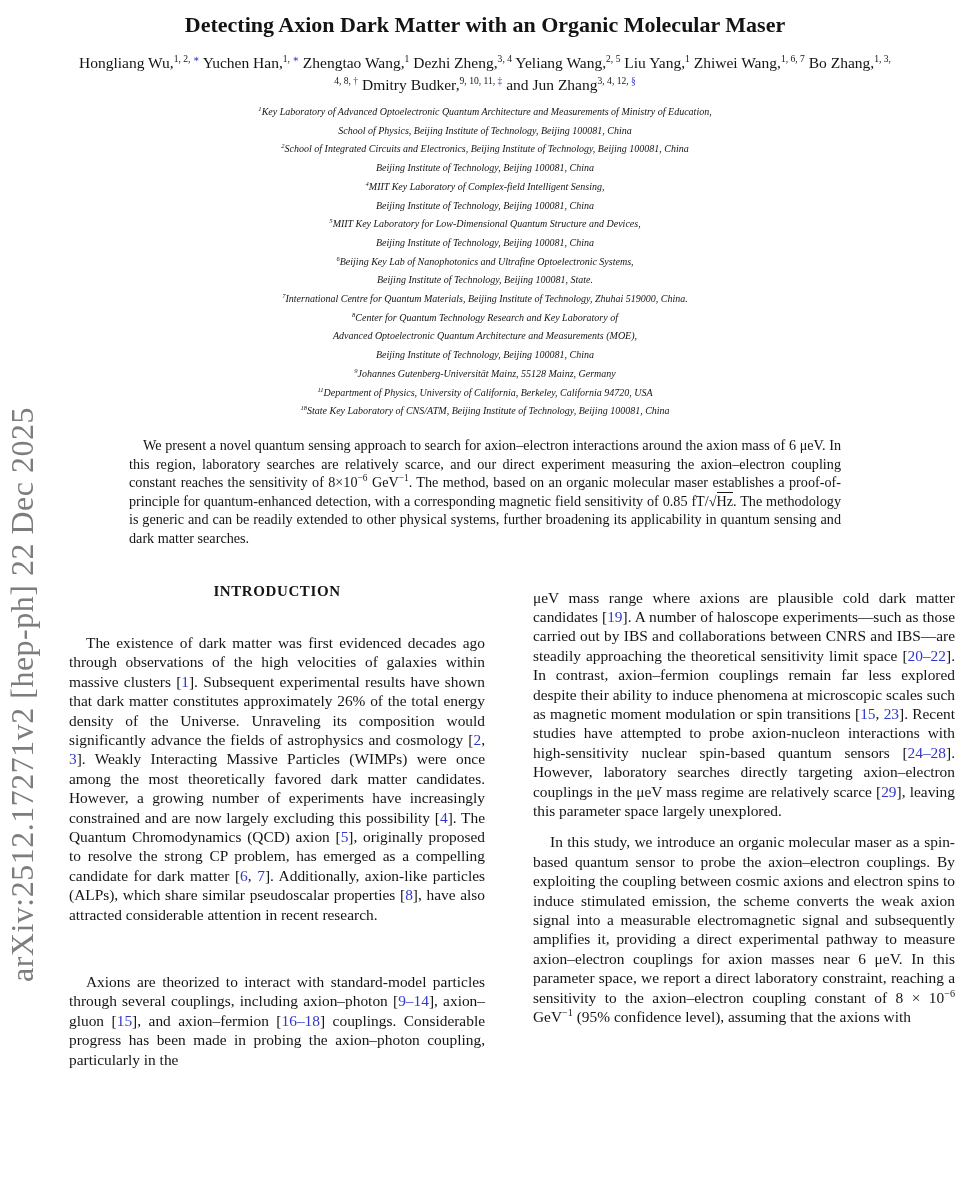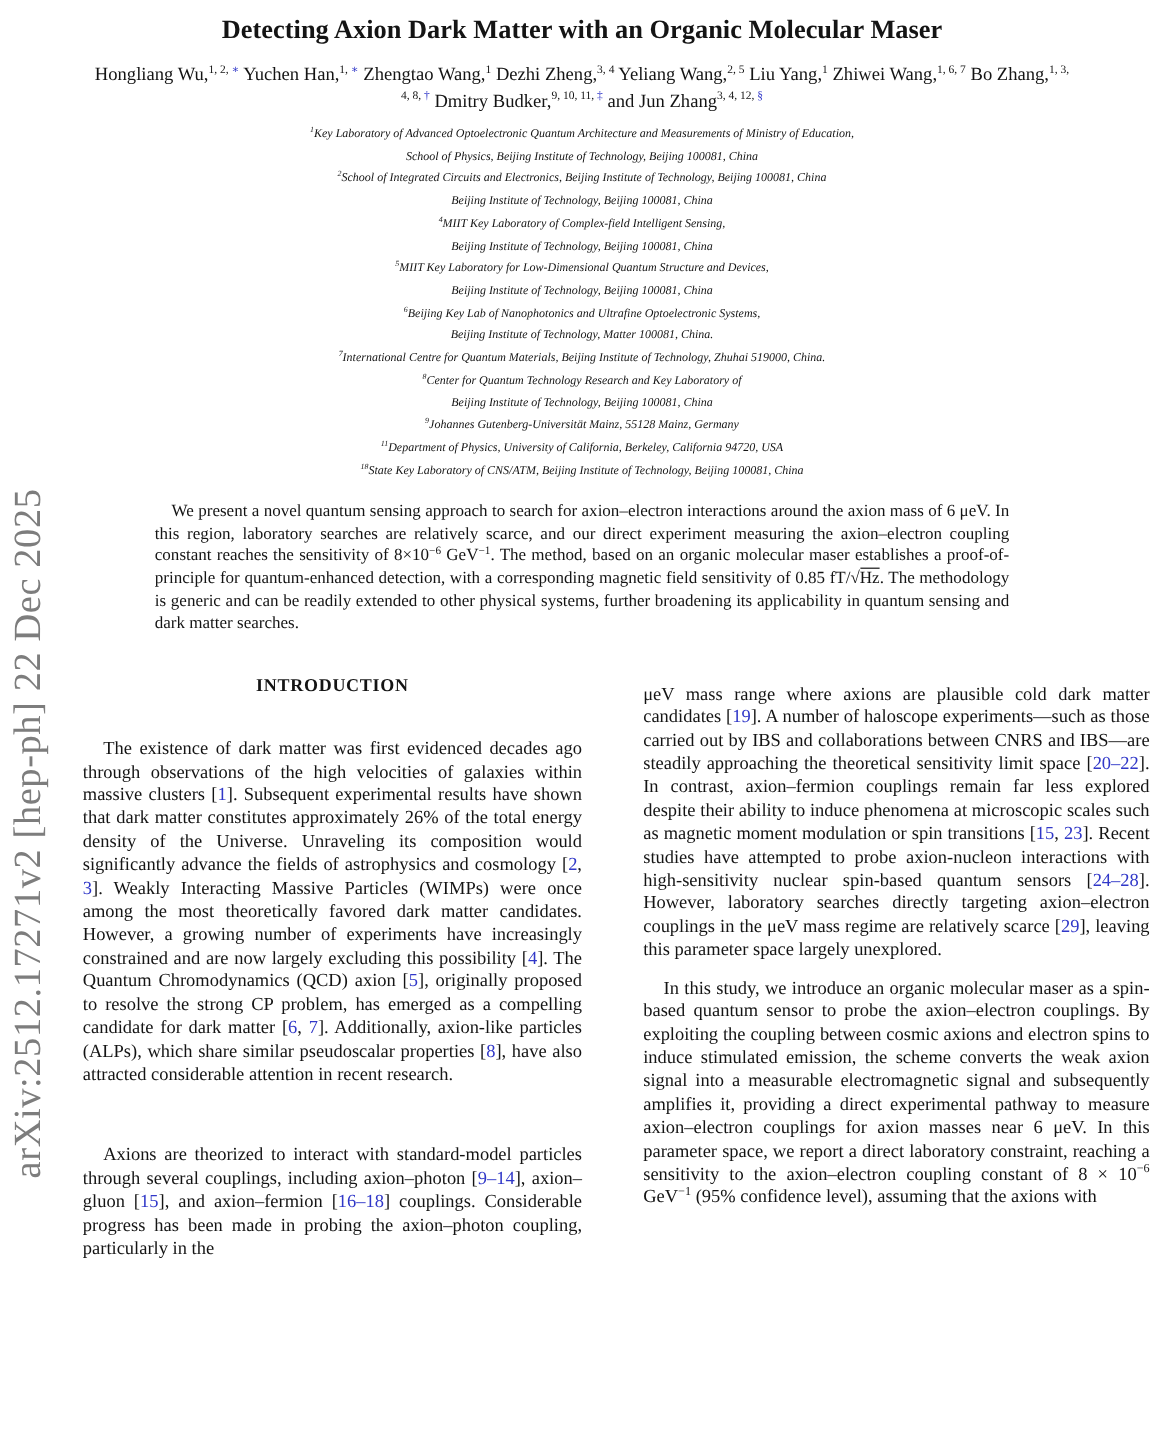--- a/index.html
+++ b/index.html
@@ -13,21 +13,21 @@
     transform:rotate(-90deg);white-space:nowrap;
     font-size:32px;color:var(--banner,#7d7d7d);letter-spacing:.5px;
   }
   .title{font-size:22px;font-weight:700;text-align:center;margin:12px 60px 0;}
   .authors{width:812px;margin:14px auto 0;text-align:center;font-size:15.5px;line-height:22px;}
   sup{font-size:66%;line-height:0;}
   .authors sup{font-size:62%;text-align:right;}
   .affils{margin-top:7px;text-align:center;font-style:italic;font-size:10px;line-height:18.7px;}
   .affil-line{white-space:nowrap;}
   .abstract{width:712px;margin:15px auto 16px;text-align:justify;font-size:14.2px;line-height:18.6px;text-indent:14px;}
-  .columns{display:flex;gap:24px;padding-left:57px;margin-top:28px;justify-content:space-between;}
+  .columns{display:flex;gap:24px;padding-left:57px;margin-top:28px;}
   .col{width:440px;font-size:15.4px;line-height:19.4px;text-align:justify;}
   .col-right{width:446px;}
   .section-heading{font-size:15px;font-weight:700;text-align:center;letter-spacing:.6px;margin:6px 0 32px 0;}
   .para{margin:12px;}
   .indent{text-indent:17px;}
   .gap-before{margin-top:48px;}
   .link{color:var(--link,#3037c8);}
   .ovl{border-top:1.2px solid currentColor;}
 </style>
 </head>
@@ -43,23 +43,24 @@
   <div class="affils">
       <div class="affil-line"><sup>1</sup>Key Laboratory of Advanced Optoelectronic Quantum Architecture and Measurements of Ministry of Education,</div>
       <div class="affil-line">School of Physics, Beijing Institute of Technology, Beijing 100081, China</div>
       <div class="affil-line"><sup>2</sup>School of Integrated Circuits and Electronics, Beijing Institute of Technology, Beijing 100081, China</div>
       <div class="affil-line">Beijing Institute of Technology, Beijing 100081, China</div>
       <div class="affil-line"><sup>4</sup>MIIT Key Laboratory of Complex-field Intelligent Sensing,</div>
       <div class="affil-line">Beijing Institute of Technology, Beijing 100081, China</div>
       <div class="affil-line"><sup>5</sup>MIIT Key Laboratory for Low-Dimensional Quantum Structure and Devices,</div>
       <div class="affil-line">Beijing Institute of Technology, Beijing 100081, China</div>
       <div class="affil-line"><sup>6</sup>Beijing Key Lab of Nanophotonics and Ultrafine Optoelectronic Systems,</div>
-      <div class="affil-line">Beijing Institute of Technology, Matter 100081, China.</div>
+      <div class="affil-line">Beijing Institute of Technology, Beijing 100081, State.</div>
       <div class="affil-line"><sup>7</sup>International Centre for Quantum Materials, Beijing Institute of Technology, Zhuhai 519000, China.</div>
       <div class="affil-line"><sup>8</sup>Center for Quantum Technology Research and Key Laboratory of</div>
+      <div class="affil-line">Advanced Optoelectronic Quantum Architecture and Measurements (MOE),</div>
       <div class="affil-line">Beijing Institute of Technology, Beijing 100081, China</div>
       <div class="affil-line"><sup>9</sup>Johannes Gutenberg-Universität Mainz, 55128 Mainz, Germany</div>
       <div class="affil-line"><sup>11</sup>Department of Physics, University of California, Berkeley, California 94720, USA</div>
       <div class="affil-line"><sup>18</sup>State Key Laboratory of CNS/ATM, Beijing Institute of Technology, Beijing 100081, China</div>
     </div>
 
   <div class="abstract"><span>We present a novel quantum sensing approach to search for axion–electron interactions around the axion mass of 6 μeV. In this region, laboratory searches are relatively scarce, and our direct experiment measuring the axion–electron coupling constant reaches the sensitivity of 8×10</span><sup class="sup">−6</sup><span> GeV</span><sup class="sup">−1</sup><span>. The method, based on an organic molecular maser establishes a proof-of-principle for quantum-enhanced detection, with a corresponding magnetic field sensitivity of 0.85 fT/√</span><span class="ovl">Hz</span><span>. The methodology is generic and can be readily extended to other physical systems, further broadening its applicability in quantum sensing and dark matter searches.</span></div>
 
   <div class="columns">
     <div class="col">

